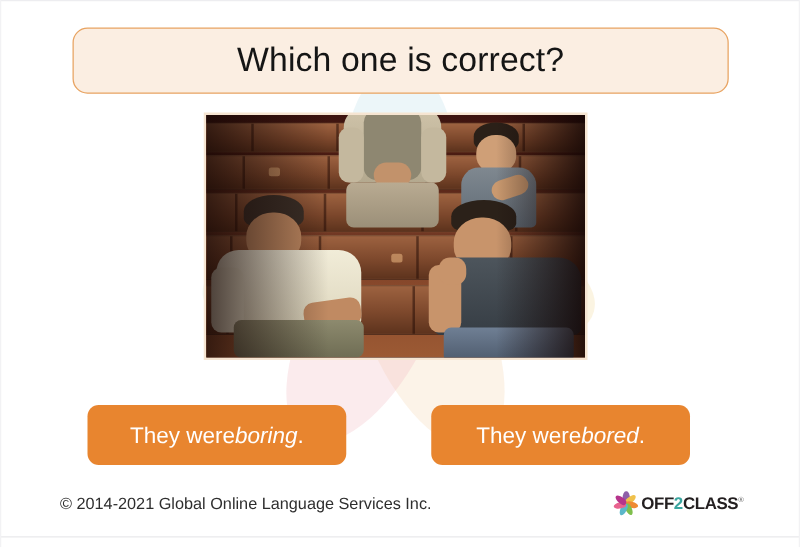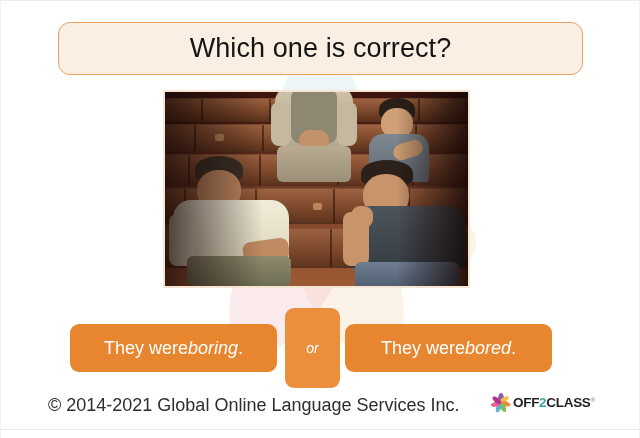--- a/index.html
+++ b/index.html
@@ -194,21 +194,21 @@
     color: #ffffff;
     font-size: 14px;
     font-style: italic;
   }
 
   
   #copyright {
     position: absolute;
     left: 48px;
     top: 395px;
-    font-size: 18px;
+    font-size: 13px;
     color: #2e2e2e;
     white-space: nowrap;
   }
 
   #logo {
     position: absolute;
     left: 490px;
     top: 390px;
     width: 110px;
     height: 26px;
@@ -349,23 +349,20 @@
       <div class="aud-dark-right"></div>
     </div>
   </div>
 
   <div class="answer-btn" id="answer-left">
     <span>They were </span>
       <em>boring</em>
       <span>.</span>
   </div>
 
-  <div id="or-box">
-    <span>or</span>
-  </div>
 
   <div class="answer-btn" id="answer-right">
     <span>They were </span>
       <em>bored</em>
       <span>.</span>
   </div>
 
   <div id="copyright">© 2014-2021 Global Online Language Services Inc.</div>
 
   <div id="logo">

